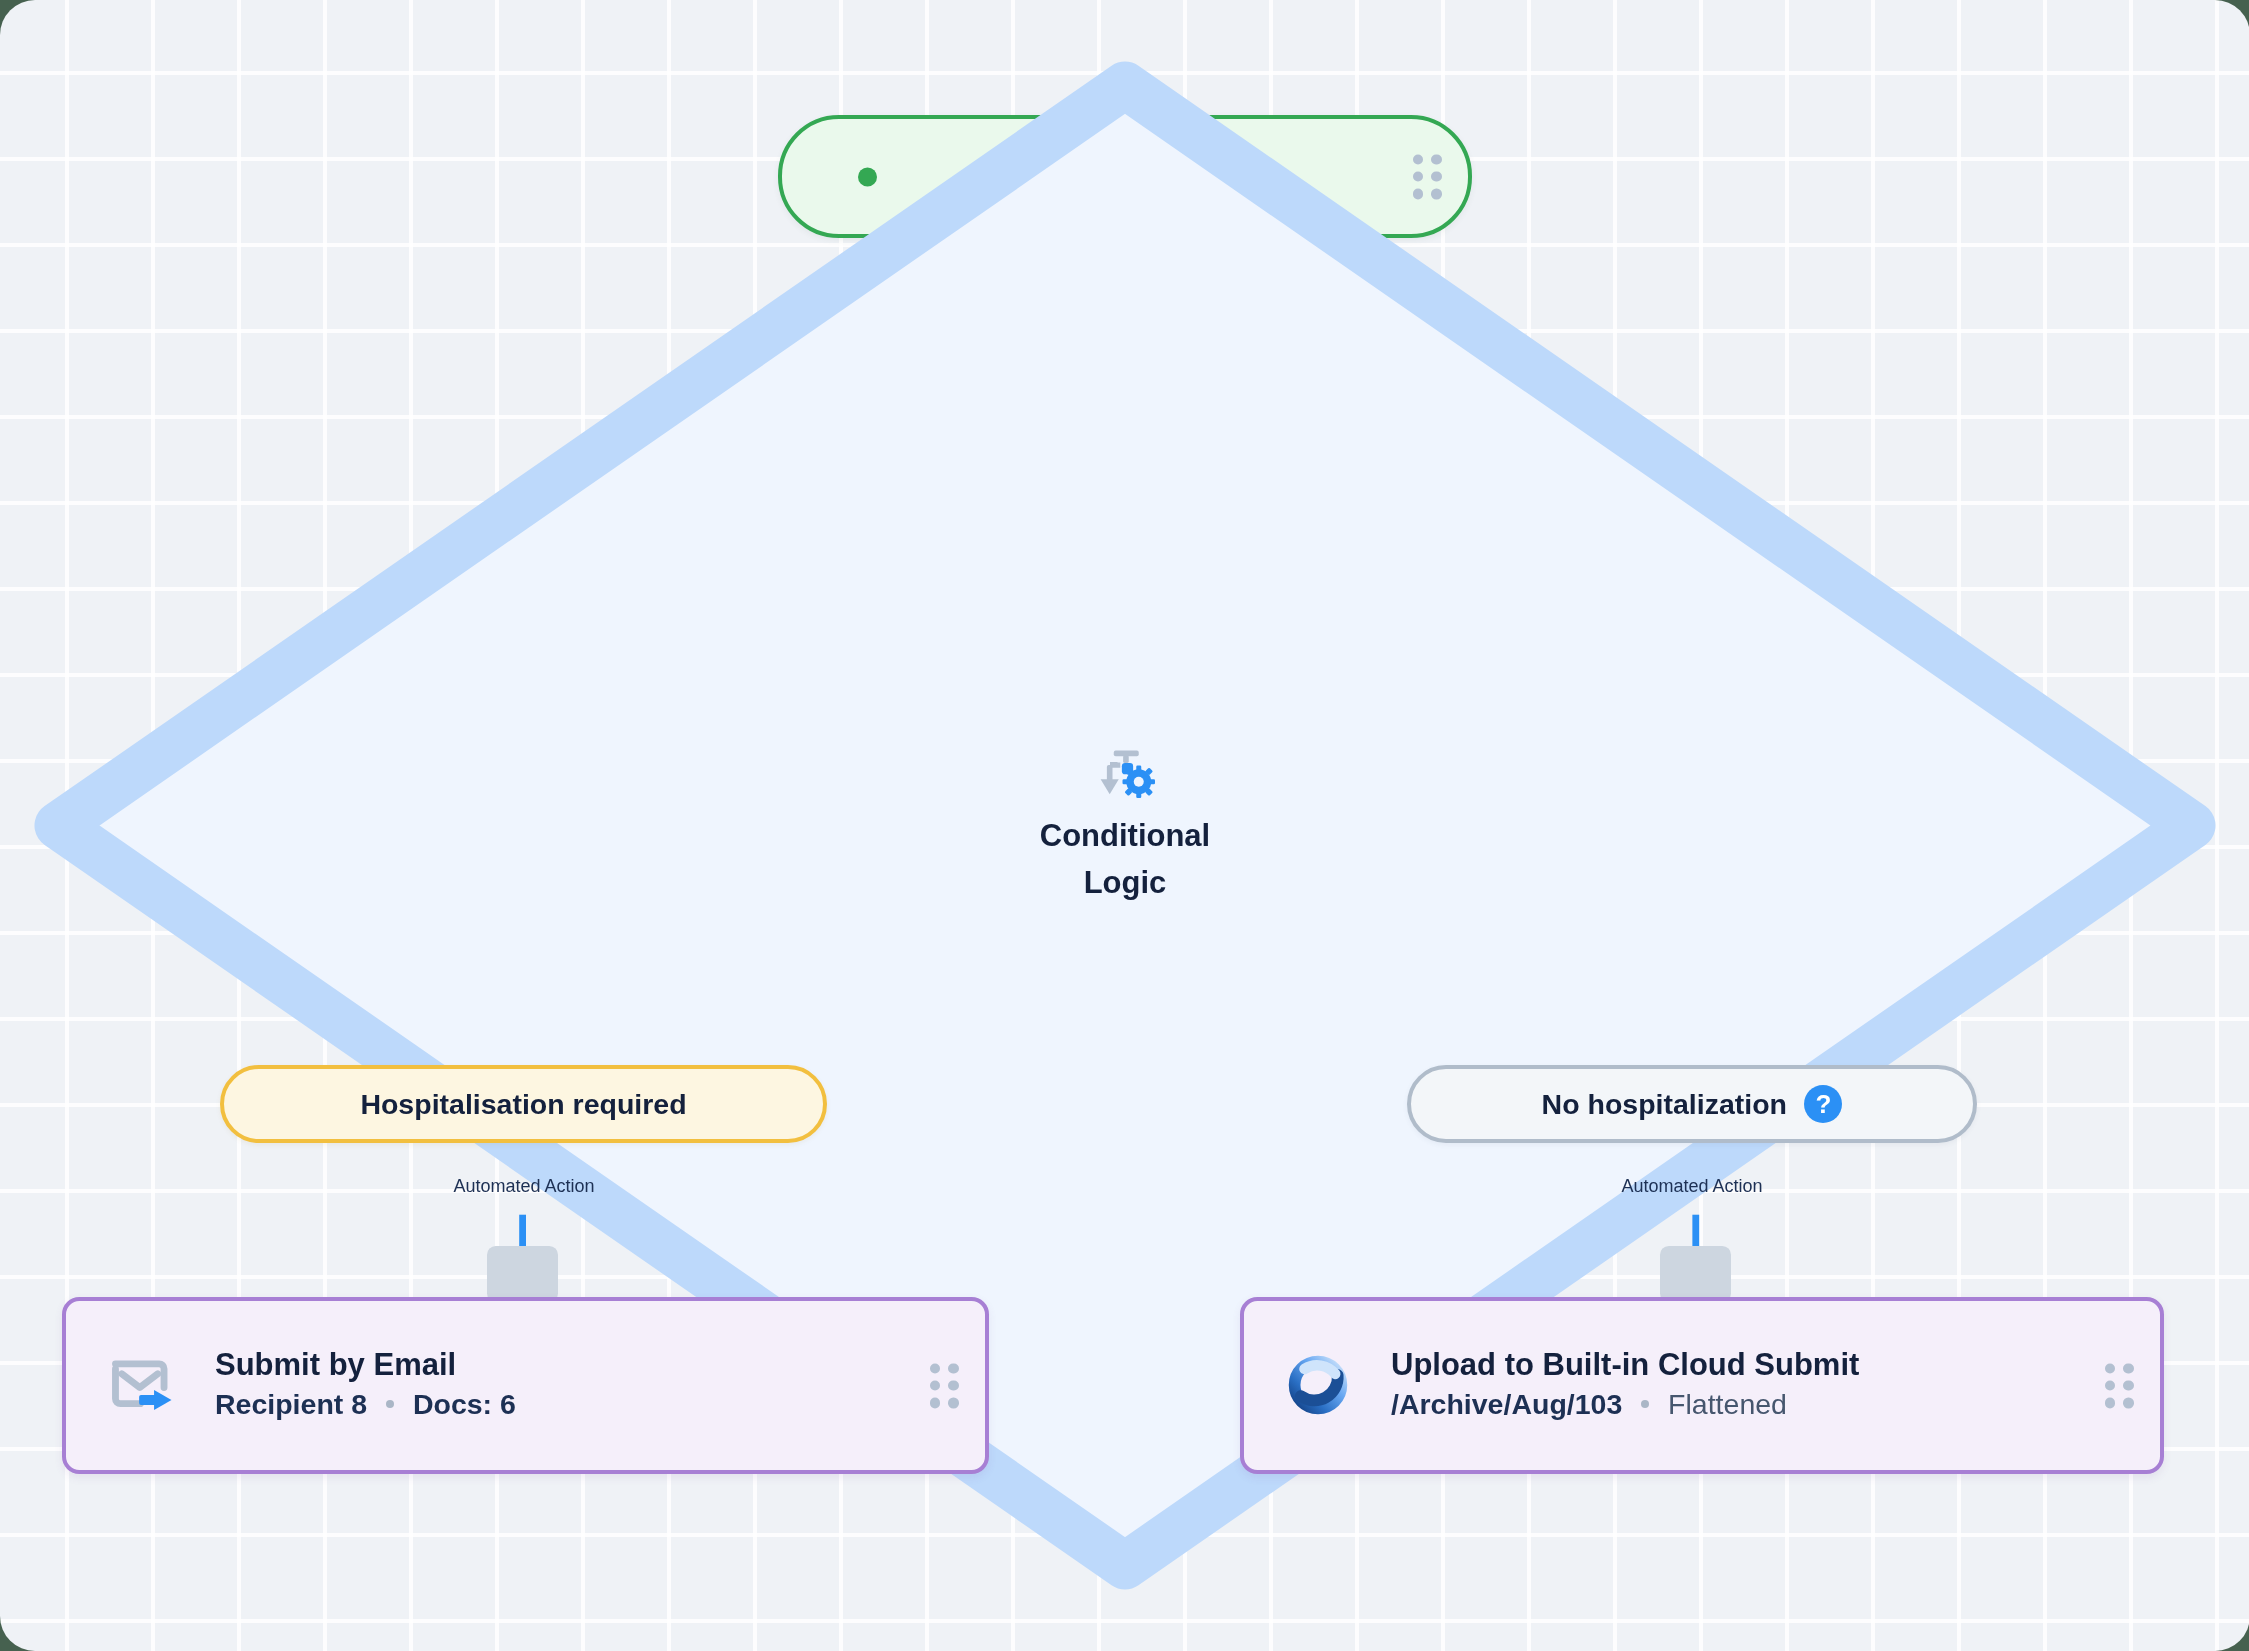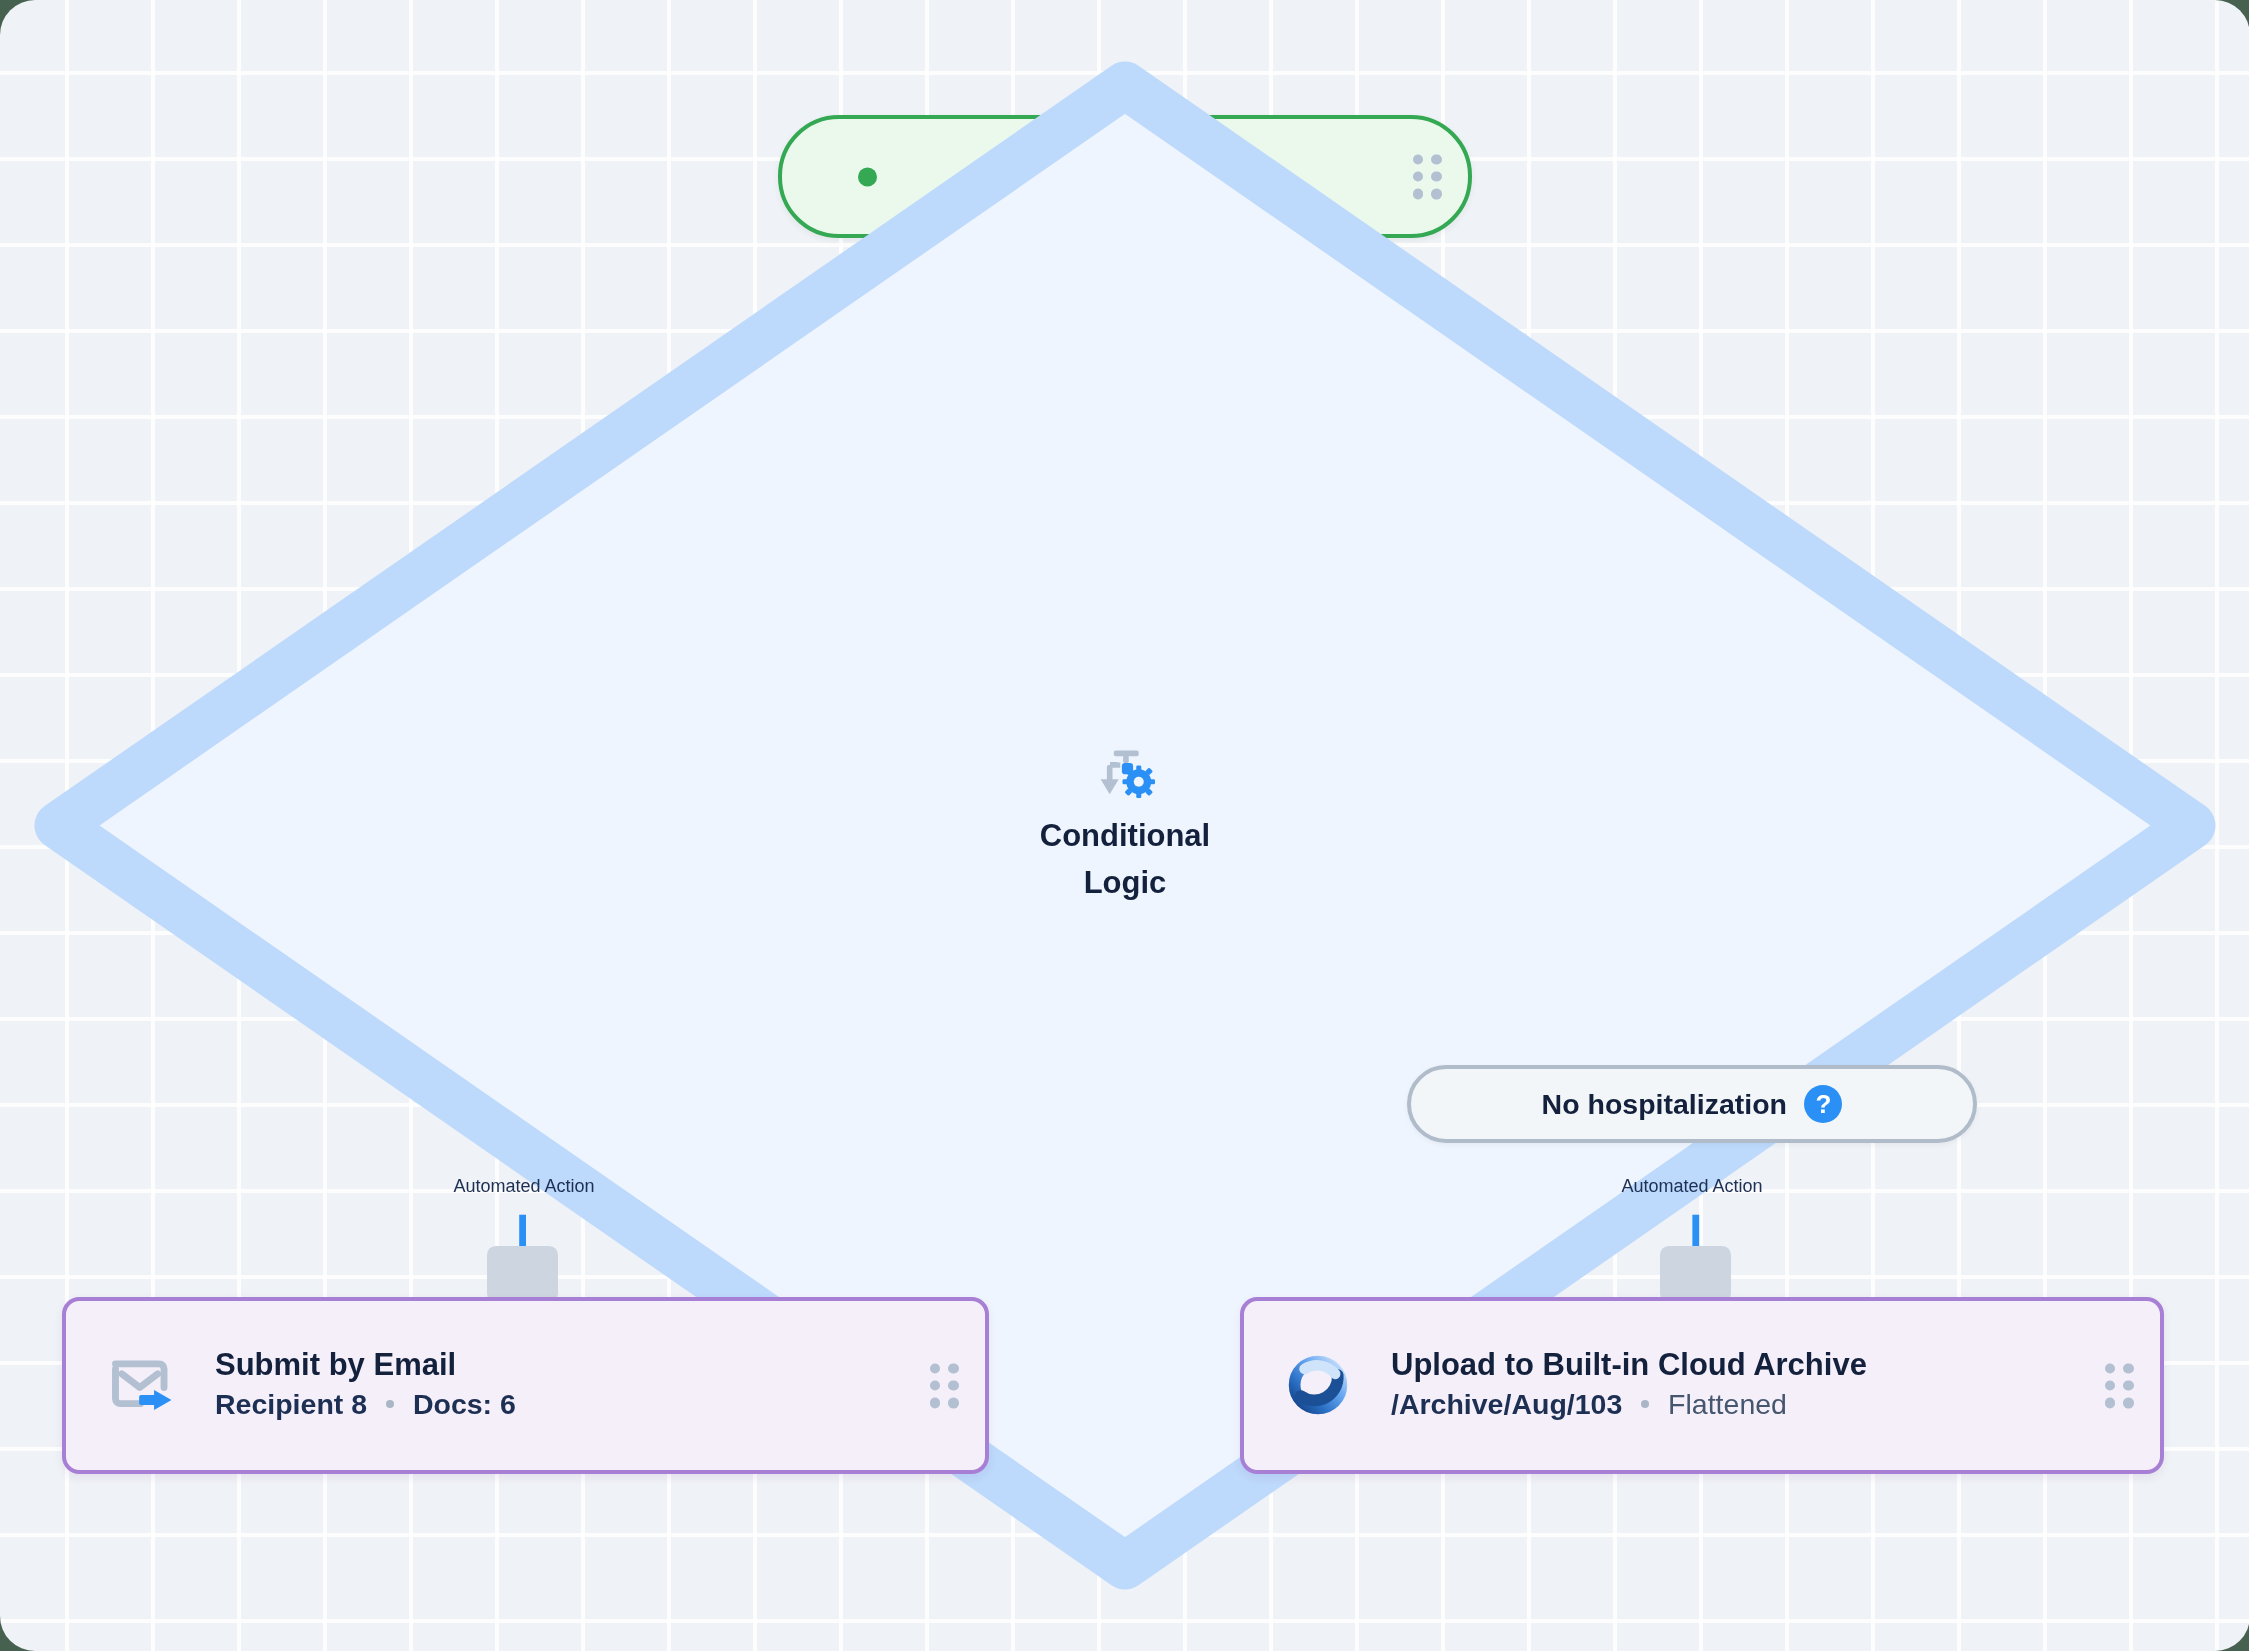--- a/index.html
+++ b/index.html
@@ -321,20 +321,23 @@
             </g>
             <circle cx="0" cy="0" r="8" fill="#eff5fe"></circle>
           </g>
         </svg>
       </span>
       <span class="cond-label">Conditional</span>
       <span class="cond-label">Logic</span>
     </div>
   </div>
 
+  <div class="branch-pill" id="branch-left">
+    <span>Hospitalisation required</span>
+  </div>
   <div class="branch-caption" id="caption-left">Automated Action</div>
 
   <div class="branch-pill" id="branch-right">
     <span>No hospitalization</span>
     <span class="help-badge">?</span>
   </div>
   <div class="branch-caption" id="caption-right">Automated Action</div>
 
   <div class="action-node" id="action-left">
     <span class="node-icon">
@@ -368,21 +371,21 @@
 
   <div class="action-node" id="action-right">
     <span class="node-icon">
       <svg width="64" height="64" viewBox="0 0 104 104">
         <circle cx="52" cy="52" r="38" fill="none" stroke="url(#ringGrad)" stroke-width="19"></circle>
         <path d="M24 70 A38 38 0 0 0 84 36" fill="none" stroke="#1b4f96" stroke-width="19" stroke-linecap="round"></path>
         <path d="M80 34 A38 38 0 0 0 30 26" fill="none" stroke="#cfe4fb" stroke-width="17" stroke-linecap="round"></path>
       </svg>
     </span>
     <span class="node-text">
-      <span class="node-title">Upload to Built-in Cloud Archive</span>
+      <span class="node-title">Upload to Built-in Cloud Submit</span>
       <span class="node-sub">
         <b>/Archive/Aug/103</b>
         <span class="sep-dot"></span>
         <span>Flattened</span>
       </span>
     </span>
     <span class="drag-handle">
       <i></i>
         <i></i>
         <i></i>

